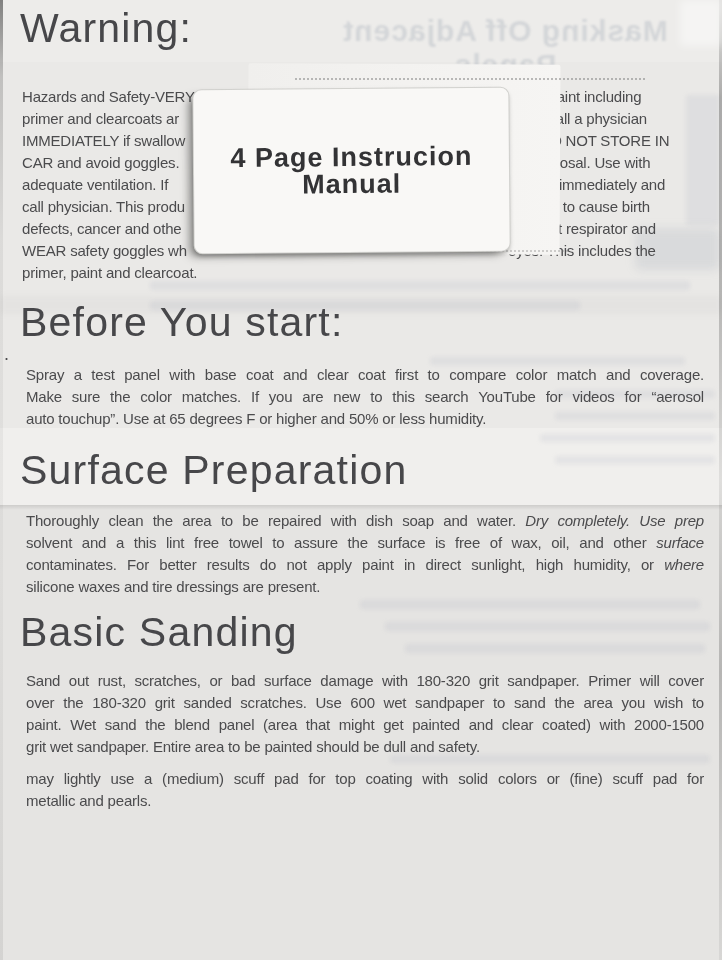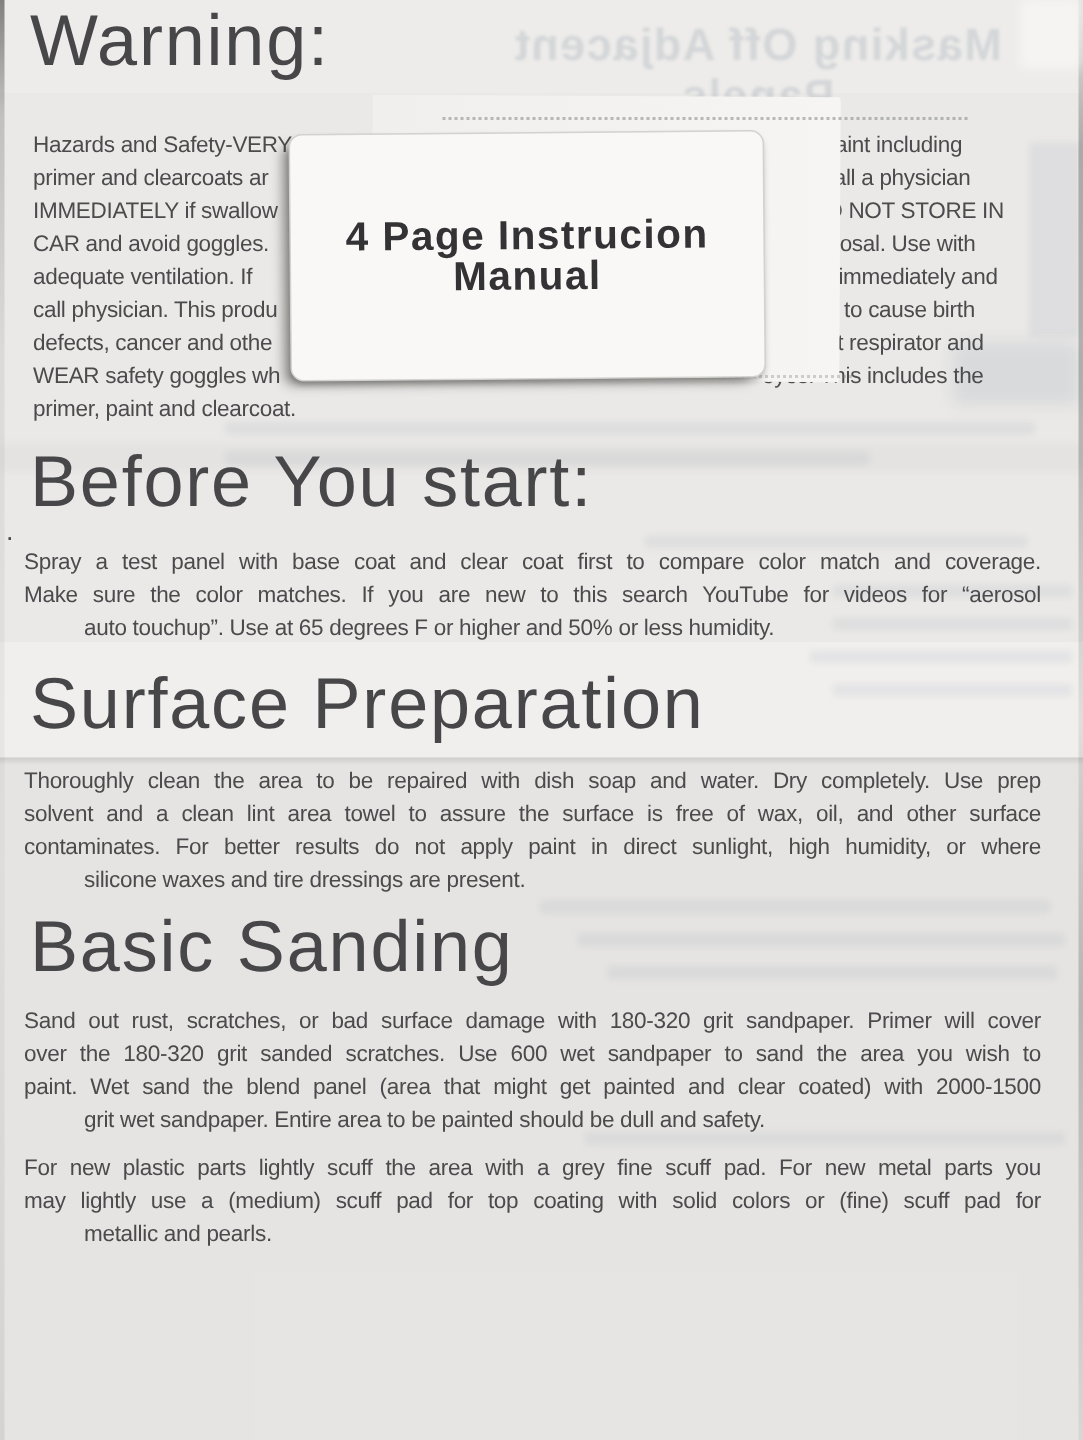--- a/index.html
+++ b/index.html
@@ -41,35 +41,35 @@
     background:#f9f8f6;border:1px solid rgba(205,205,202,0.9);
     box-shadow:-7px 5px 8px -3px rgba(55,55,52,0.55), 0 3px 4px -1px rgba(55,55,52,0.35);
     transform:rotate(-.5deg);
     display:flex;flex-direction:column;align-items:center;justify-content:center;
   }
   .sticker .l1,.sticker .l2{
     font-weight:bold;font-size:27px;letter-spacing:1px;color:#333335;line-height:1;
   }
   .sticker .l2{}
   
-  .h{position:absolute;left:20px;font-size:48px;font-weight:400;letter-spacing:1.2px;color:#47474a;line-height:44px;white-space:nowrap;}
+  .h{position:absolute;left:20px;font-size:41px;font-weight:400;letter-spacing:1.2px;color:#47474a;line-height:44px;white-space:nowrap;}
   .h-warning{top:6px;}
   .h-before{top:300px;}
   .h-surface{top:448px;}
   .h-sanding{top:610px;}
   .stray-dot{position:absolute;left:4px;top:344px;font-size:18px;color:#4a4a4c;}
   
-  .para{position:absolute;left:16px;width:678px;font-size:15px;letter-spacing:-0.2px;line-height:22px;color:#4b4b4d;}
+  .para{position:absolute;left:26px;width:678px;font-size:15px;letter-spacing:-0.2px;line-height:22px;color:#4b4b4d;}
   .p-before{top:364px;}
   .p-surface{top:510px;}
   .p-sanding{top:670px;}
   .p-scuff{top:768px;}
   .line{text-align:justify;text-align-last:justify;white-space:normal;height:22px;overflow:hidden;}
-  .line.last{text-align-last:left;margin-left:40px;}
-  .it{}
+  .line.last{text-align-last:left;}
+  .it{font-style:italic;}
   
   .wpara{position:absolute;left:22px;top:86px;width:680px;font-size:15px;letter-spacing:-0.2px;line-height:22px;color:#4b4b4d;}
   .wrow{position:relative;height:22px;}
   .wleft{white-space:nowrap;text-align:right;}
   .wright{position:absolute;left:486px;top:0;white-space:nowrap;}
 </style>
 </head>
 <body>
 
 <div class="page">
@@ -121,35 +121,34 @@
   <div class="stray-dot">.</div>
   <div class="para p-before">
       <div class="line">Spray a test panel with base coat and clear coat first to compare color match and coverage.</div>
       <div class="line">Make sure the color matches.  If you are new to this search YouTube for videos for “aerosol</div>
       <div class="line last">auto touchup”.  Use at 65 degrees F or higher and 50% or less humidity.</div>
     </div>
 
   <div class="h h-surface">Surface Preparation</div>
   <div class="para p-surface">
       <div class="line"><span>Thoroughly clean the area to be repaired with dish soap and water.  </span><span class="it">Dry completely. Use prep</span></div>
-      <div class="line"><span>solvent and a clean lint area towel to assure the surface is free of wax, oil, and other </span><span class="it">surface</span></div>
+      <div class="line"><span>solvent and a this lint free towel to assure the surface is free of wax, oil, and other </span><span class="it">surface</span></div>
       <div class="line"><span>contaminates. For better results do not apply paint in direct sunlight, high humidity, or </span><span class="it">where</span></div>
       <div class="line last"><span>silicone waxes and tire dressings are present.</span></div>
     </div>
 
   <div class="h h-sanding">Basic Sanding</div>
   <div class="para p-sanding">
       <div class="line">Sand out rust, scratches, or bad surface damage with 180-320 grit sandpaper. Primer will cover</div>
       <div class="line">over the 180-320 grit sanded scratches. Use 600 wet sandpaper to sand the area you wish to</div>
       <div class="line">paint. Wet sand the blend panel (area that might get painted and clear coated) with 2000-1500</div>
       <div class="line last">grit wet sandpaper. Entire area to be painted should be dull and safety.</div>
     </div>
 
   <div class="para p-scuff">
-      <div class="line">For new plastic parts lightly scuff the area with a grey fine scuff pad. For new metal parts you</div>
       <div class="line">may lightly use a (medium) scuff pad for top coating with solid colors or (fine) scuff pad for</div>
       <div class="line last">metallic and pearls.</div>
     </div>
 
   <div class="edge-left"></div>
   <div class="edge-right"></div>
   <div class="corner-tr"></div>
 </div>
 
 </body></html>

